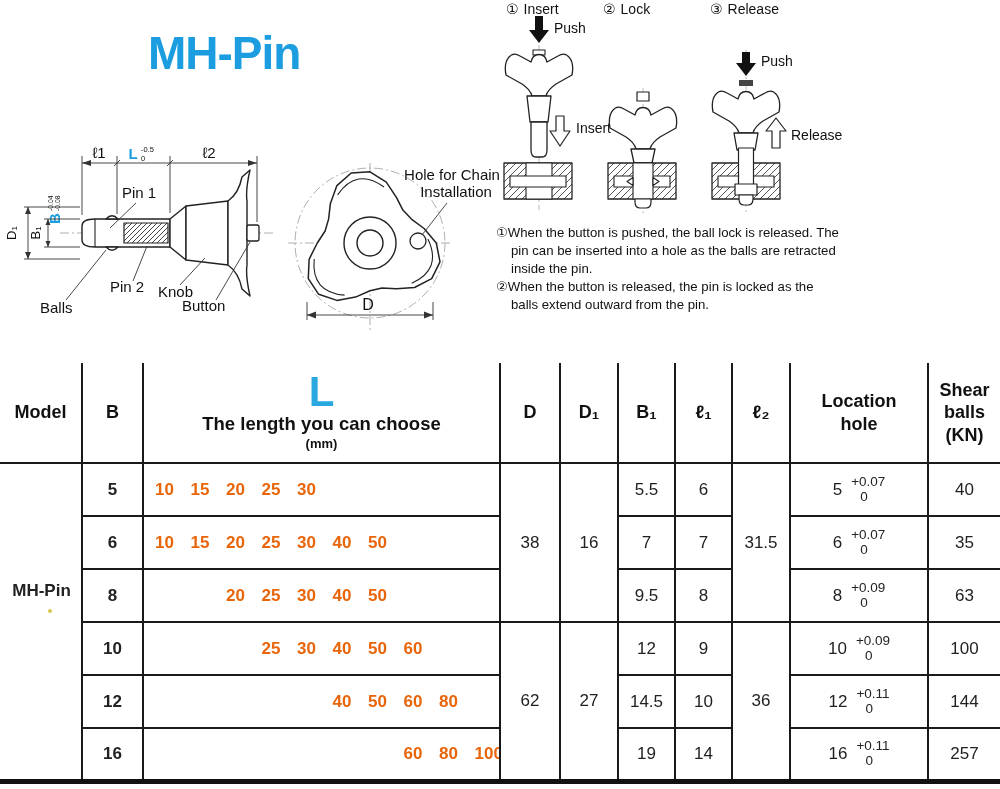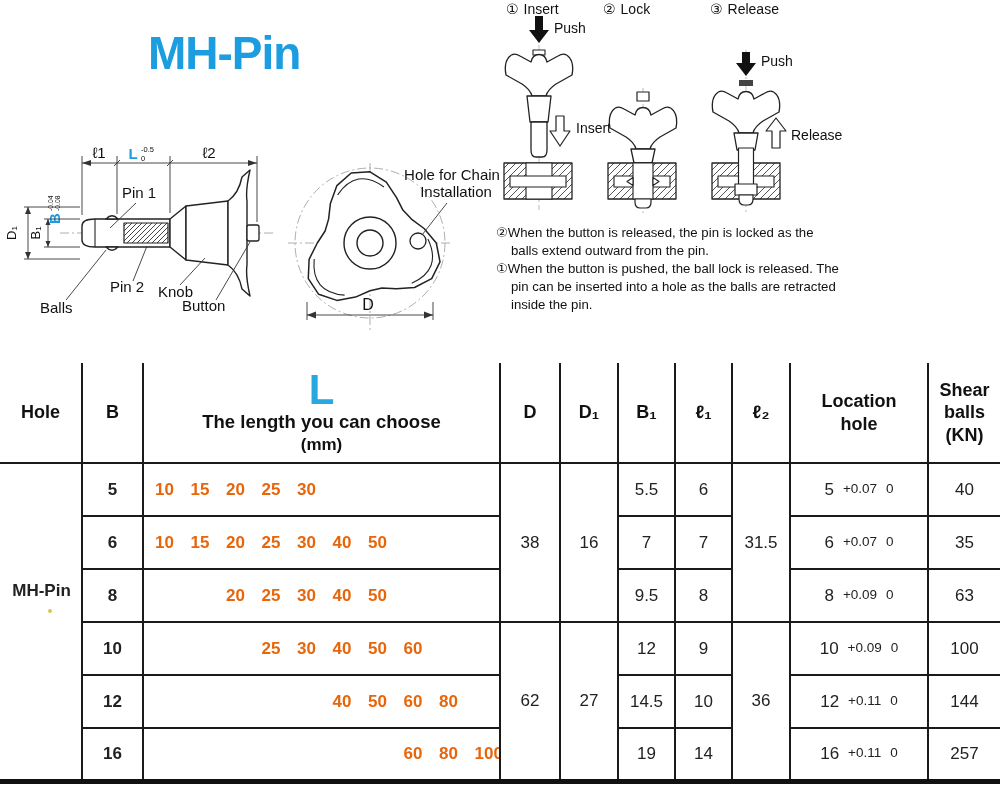--- a/index.html
+++ b/index.html
@@ -26,33 +26,33 @@
   #spec-table { position:absolute; left:0; top:363px; width:1000px; border-collapse:collapse;
                 table-layout:fixed; border-bottom:5px solid #111; }
   #spec-table th, #spec-table td { border-left:2px solid #1a1a1a; vertical-align:middle;
                 text-align:center; overflow:hidden; }
   #spec-table th.c0, #spec-table td.c0 { border-left:none; }
   #spec-table th { height:100px; border-bottom:2px solid #1a1a1a; font-size:18px; font-weight:700;
                    color:#111; line-height:1.25; }
   #spec-table td { height:53px; border-bottom:2px solid #1a1a1a; font-size:17px; color:#222; }
   .l-big  { font-size:42px; font-weight:bold; color:#29a8e0; line-height:0.95; }
   .l-sub  { font-size:18.5px; font-weight:700; }
-  .l-unit { font-size:17px; font-weight:700; margin-top:1px; }
+  .l-unit { font-size:13px; font-weight:700; margin-top:1px; }
   .loc-head span { display:inline-block; width:92px; }
   td.model-cell { position:relative; text-align:left; padding-left:2px; padding-bottom:60px;
                   font-size:21px; font-weight:700; color:#2196dc; }
   .speck { position:absolute; left:48px; top:145px; width:4px; height:4px; border-radius:50%;
            background:#d8c74f; }
   td.orange { color:#e8650a; font-weight:700; font-size:17.5px; }
   td.lcell { position:relative; }
   .len { position:absolute; top:50%; transform:translateY(-50%); color:#e8650a;
          font-weight:700; font-size:17px; }
   .locwrap { display:flex; align-items:center; justify-content:center; gap:9px; }
   .locnum { font-size:17px; }
-  .tolcol { display:flex; align-items:flex-start; font-size:13.5px;
+  .tolcol { display:flex; flex-direction:column; align-items:flex-start; font-size:13.5px;
             line-height:1.1; }
   .tol-bot { margin-left:9px; }
 </style>
 </head>
 <body>
 
 <div id="page">
 
   <div id="main-title">MH-Pin</div>
 
@@ -214,41 +214,41 @@
       <rect x="738.5" y="148" width="15" height="38" fill="#fff" stroke="#222" stroke-width="1.2"></rect>
       <rect x="735" y="184" width="22" height="11" fill="#fff" stroke="#222" stroke-width="1.2"></rect>
       <path d="M739,195 L753,195 L753,199 Q753,205 748,205 L744,205 Q739,205 739,199 Z" fill="#fff" stroke="#222" stroke-width="1.2"></path>
       <polygon points="772,148 772,131 766,131 776,118 786,131 780,131 780,148" fill="#fff" stroke="#222" stroke-width="1.2"></polygon>
       <text font-size="14" x="791" y="140">Release</text>
     </g>
   </svg>
 
   
   <div id="notes">
+    <div class="note"><span>①</span><span>When the button is pushed, the ball lock is released. The pin can be inserted into a hole as the balls are retracted inside the pin.</span></div>
     <div class="note"><span>②</span><span>When the button is released, the pin is locked as the balls extend outward from the pin.</span></div>
-    <div class="note"><span>①</span><span>When the button is pushed, the ball lock is released. The pin can be inserted into a hole as the balls are retracted inside the pin.</span></div>
   </div>
 
   
   <table id="spec-table">
     <colgroup>
       <col style="width:82px">
         <col style="width:61px">
         <col style="width:357px">
       <col style="width:60px">
         <col style="width:58px">
         <col style="width:57px">
       <col style="width:57px">
         <col style="width:58px">
         <col style="width:138px">
         <col style="width:72px">
     </colgroup>
     <thead>
       <tr>
-        <th class="c0">Hole</th>
+        <th class="c0">Model</th>
         <th>B</th>
         <th>
           <div class="l-big">L</div>
           <div class="l-sub">The length you can choose</div>
           <div class="l-unit">(mm)</div>
         </th>
         <th>D</th>
         <th>D₁</th>
         <th>B₁</th>
         <th>ℓ₁</th>

